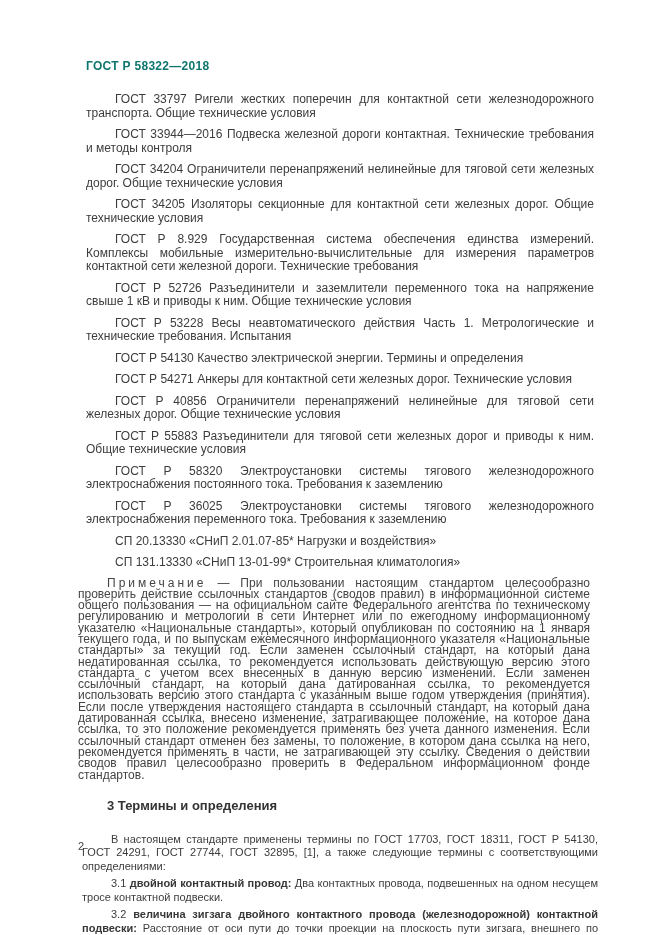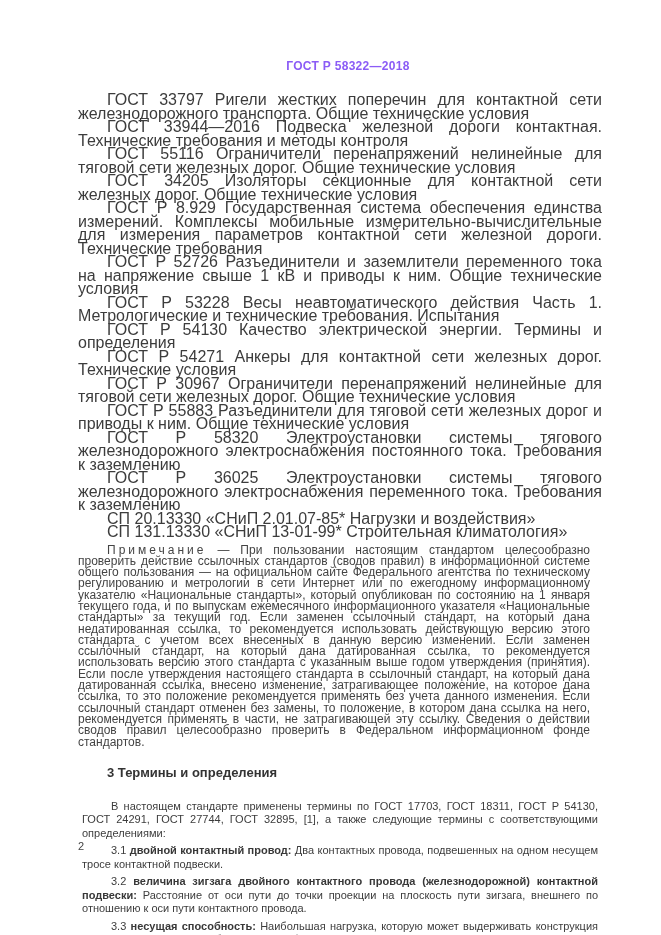--- a/index.html
+++ b/index.html
@@ -14,28 +14,27 @@
   }
   .content {
     position: absolute;
     left: 78px;
     top: 59px;
     width: 524px;
   }
   .doc-header {
     font-weight: bold;
     font-size: 12px;
-    color: #8b5cf6;
-    margin: 0 0 20px 16px;
+    color: #0f766e;
+    margin: 0 0 20px 8px;
     letter-spacing: 0.3px;
-    text-align: center;
   }
   p.ref {
-    margin: 0;
-    font-size: 16px;
+    margin: 8px;
+    font-size: 12px;
     line-height: 13.5px;
     text-align: justify;
     text-indent: 29px;
   }
   .note {
     margin: 6px 12px 0 0;
     font-size: 12px;
     line-height: 11.3px;
     text-align: justify;
     text-indent: 29px;
@@ -69,28 +68,28 @@
 </head>
 <body>
 
 <div class="content">
 
   <div class="doc-header">ГОСТ Р 58322—2018</div>
 
   <div>
     <p class="ref">ГОСТ 33797 Ригели жестких поперечин для контактной сети железнодорожного транспорта. Общие технические условия</p>
     <p class="ref">ГОСТ 33944—2016 Подвеска железной дороги контактная. Технические требования и методы контроля</p>
-    <p class="ref">ГОСТ 55116 Ограничители перенапряжений нелинейные для тяговой сети железных дорог. Общие технические условия</p>
+    <p class="ref">ГОСТ 34204 Ограничители перенапряжений нелинейные для тяговой сети железных дорог. Общие технические условия</p>
     <p class="ref">ГОСТ 34205 Изоляторы секционные для контактной сети железных дорог. Общие технические условия</p>
     <p class="ref">ГОСТ Р 8.929 Государственная система обеспечения единства измерений. Комплексы мобильные измерительно-вычислительные для измерения параметров контактной сети железной дороги. Технические требования</p>
     <p class="ref">ГОСТ Р 52726 Разъединители и заземлители переменного тока на напряжение свыше 1 кВ и приводы к ним. Общие технические условия</p>
     <p class="ref">ГОСТ Р 53228 Весы неавтоматического действия Часть 1. Метрологические и технические требования. Испытания</p>
     <p class="ref">ГОСТ Р 54130 Качество электрической энергии. Термины и определения</p>
     <p class="ref">ГОСТ Р 54271 Анкеры для контактной сети железных дорог. Технические условия</p>
-    <p class="ref">ГОСТ Р 30967 Ограничители перенапряжений нелинейные для тяговой сети железных дорог. Общие технические условия</p>
+    <p class="ref">ГОСТ Р 40856 Ограничители перенапряжений нелинейные для тяговой сети железных дорог. Общие технические условия</p>
     <p class="ref">ГОСТ Р 55883 Разъединители для тяговой сети железных дорог и приводы к ним. Общие технические условия</p>
     <p class="ref">ГОСТ Р 58320 Электроустановки системы тягового железнодорожного электроснабжения постоянного тока. Требования к заземлению</p>
     <p class="ref">ГОСТ Р 36025 Электроустановки системы тягового железнодорожного электроснабжения переменного тока. Требования к заземлению</p>
     <p class="ref">СП 20.13330 «СНиП 2.01.07-85* Нагрузки и воздействия»</p>
     <p class="ref">СП 131.13330 «СНиП 13-01-99* Строительная климатология»</p>
   </div>
 
   <p class="note"><span class="note-label">Примечание</span> <span>— При пользовании настоящим стандартом целесообразно проверить действие ссылочных стандартов (сводов правил) в информационной системе общего пользования — на официальном сайте Федерального агентства по техническому регулированию и метрологии в сети Интернет или по ежегодному информационному указателю «Национальные стандарты», который опубликован по состоянию на 1 января текущего года, и по выпускам ежемесячного информационного указателя «Национальные стандарты» за текущий год. Если заменен ссылочный стандарт, на который дана недатированная ссылка, то рекомендуется использовать действующую версию этого стандарта с учетом всех внесенных в данную версию изменений. Если заменен ссылочный стандарт, на который дана датированная ссылка, то рекомендуется использовать версию этого стандарта с указанным выше годом утверждения (принятия). Если после утверждения настоящего стандарта в ссылочный стандарт, на который дана датированная ссылка, внесено изменение, затрагивающее положение, на которое дана ссылка, то это положение рекомендуется применять без учета данного изменения. Если ссылочный стандарт отменен без замены, то положение, в котором дана ссылка на него, рекомендуется применять в части, не затрагивающей эту ссылку. Сведения о действии сводов правил целесообразно проверить в Федеральном информационном фонде стандартов.</span></p>
 
   <h2 class="section-heading">3 Термины и определения</h2>

